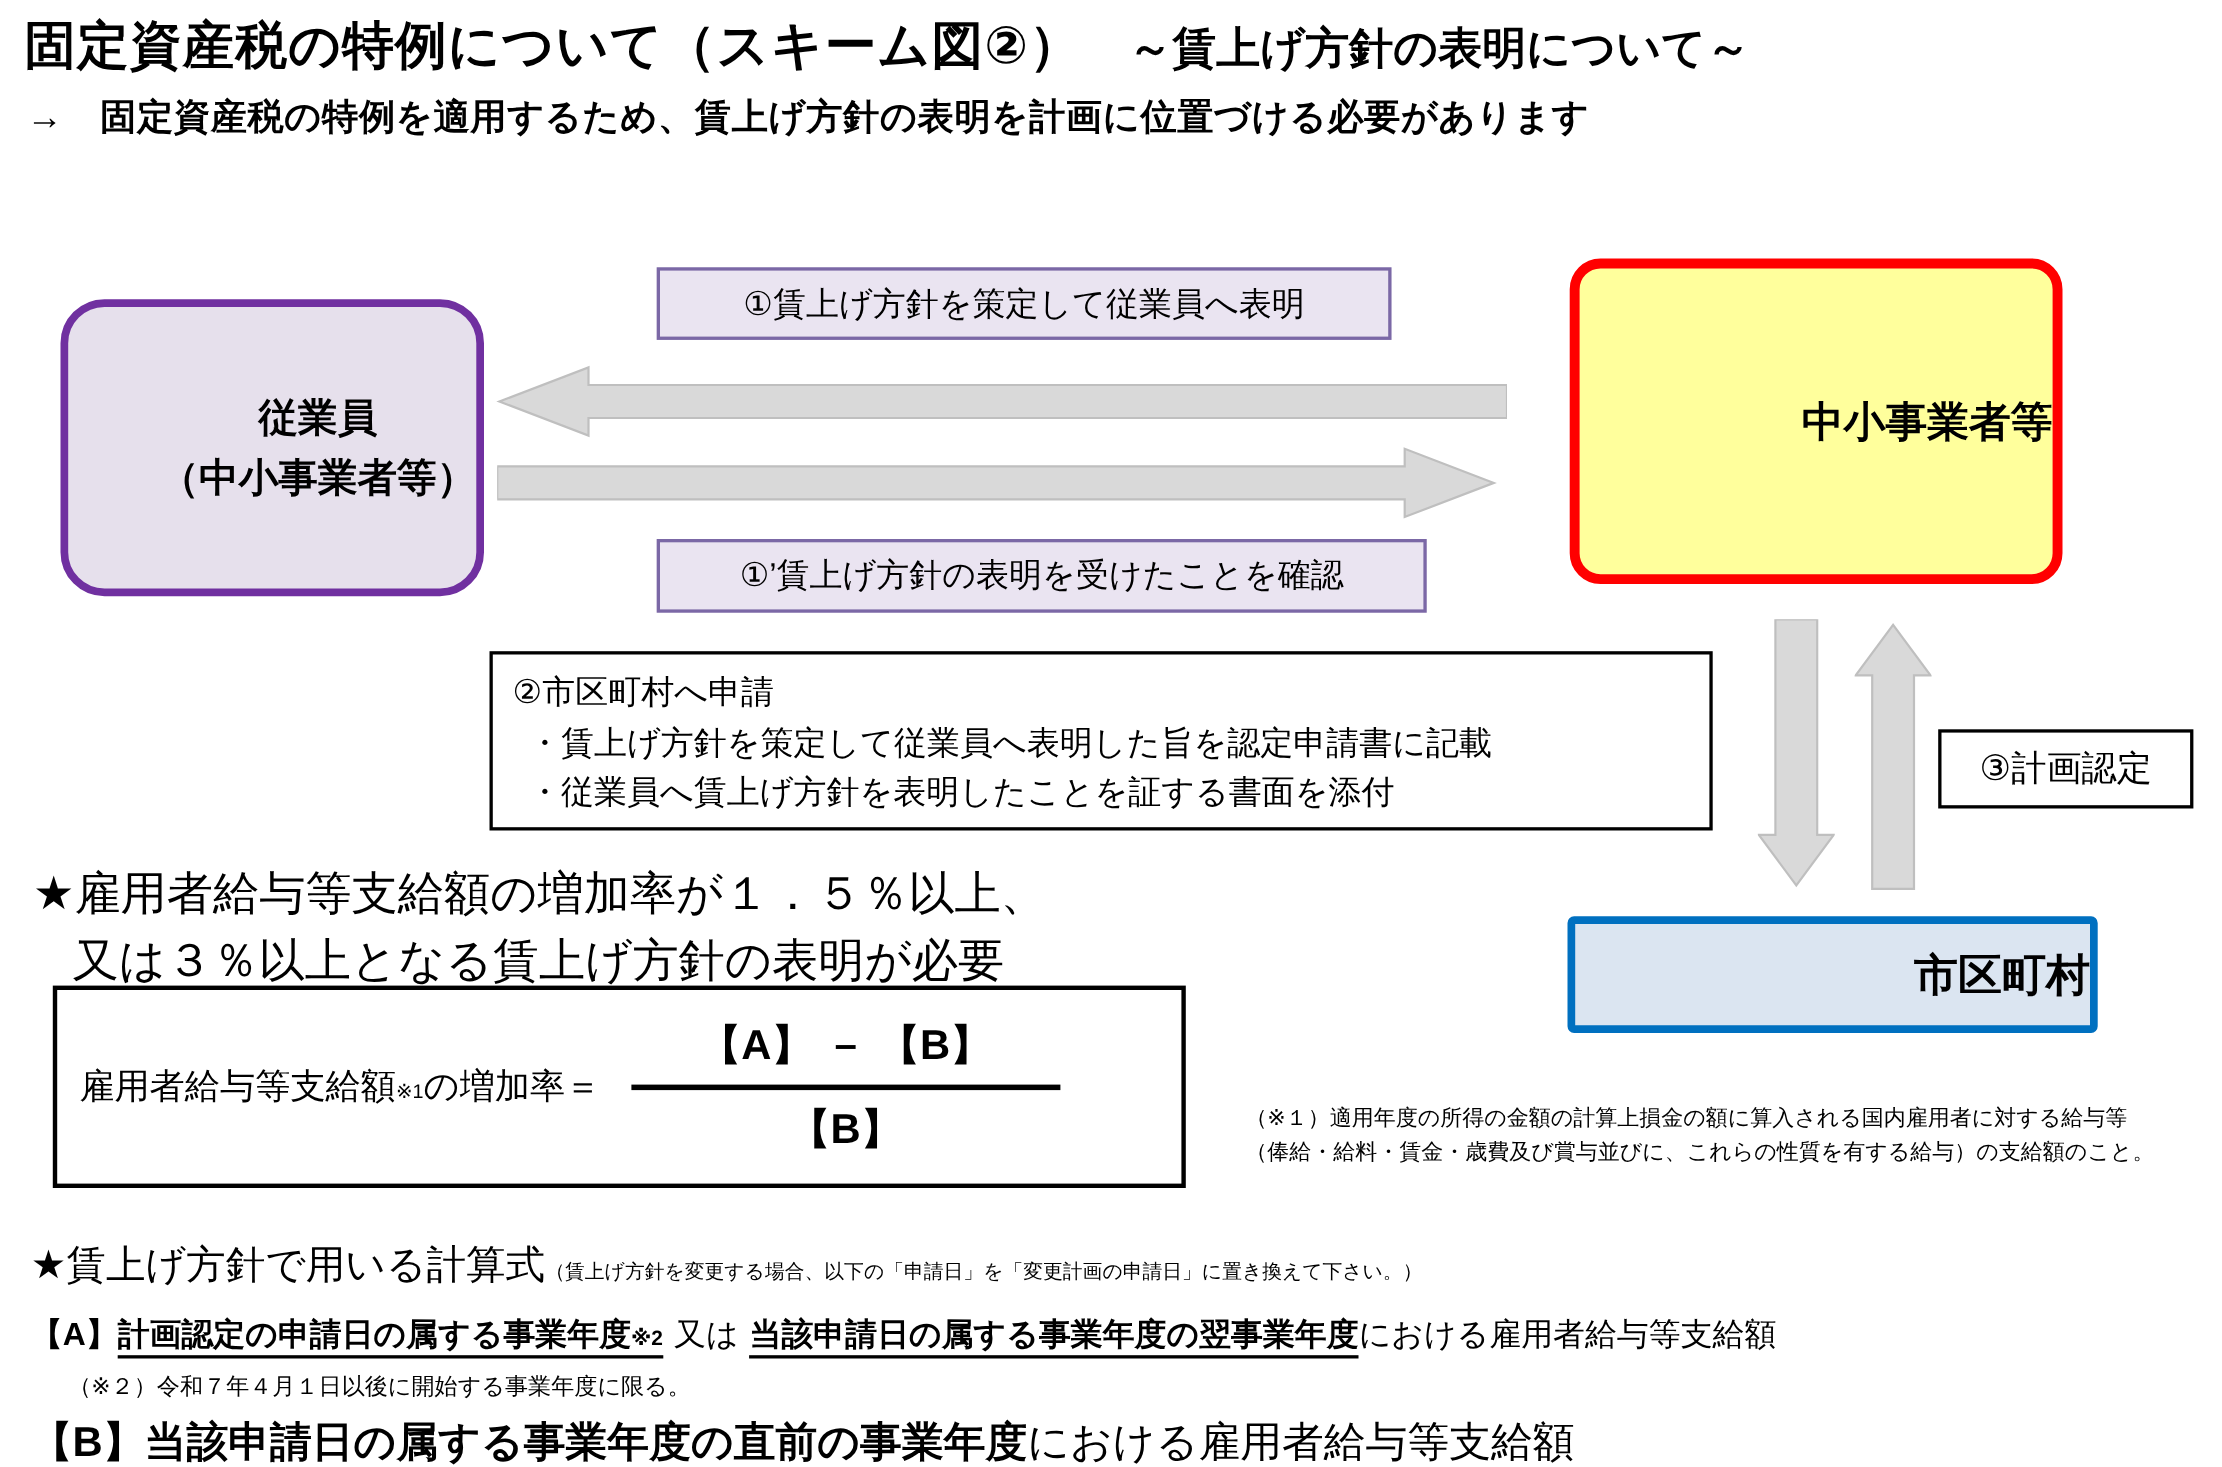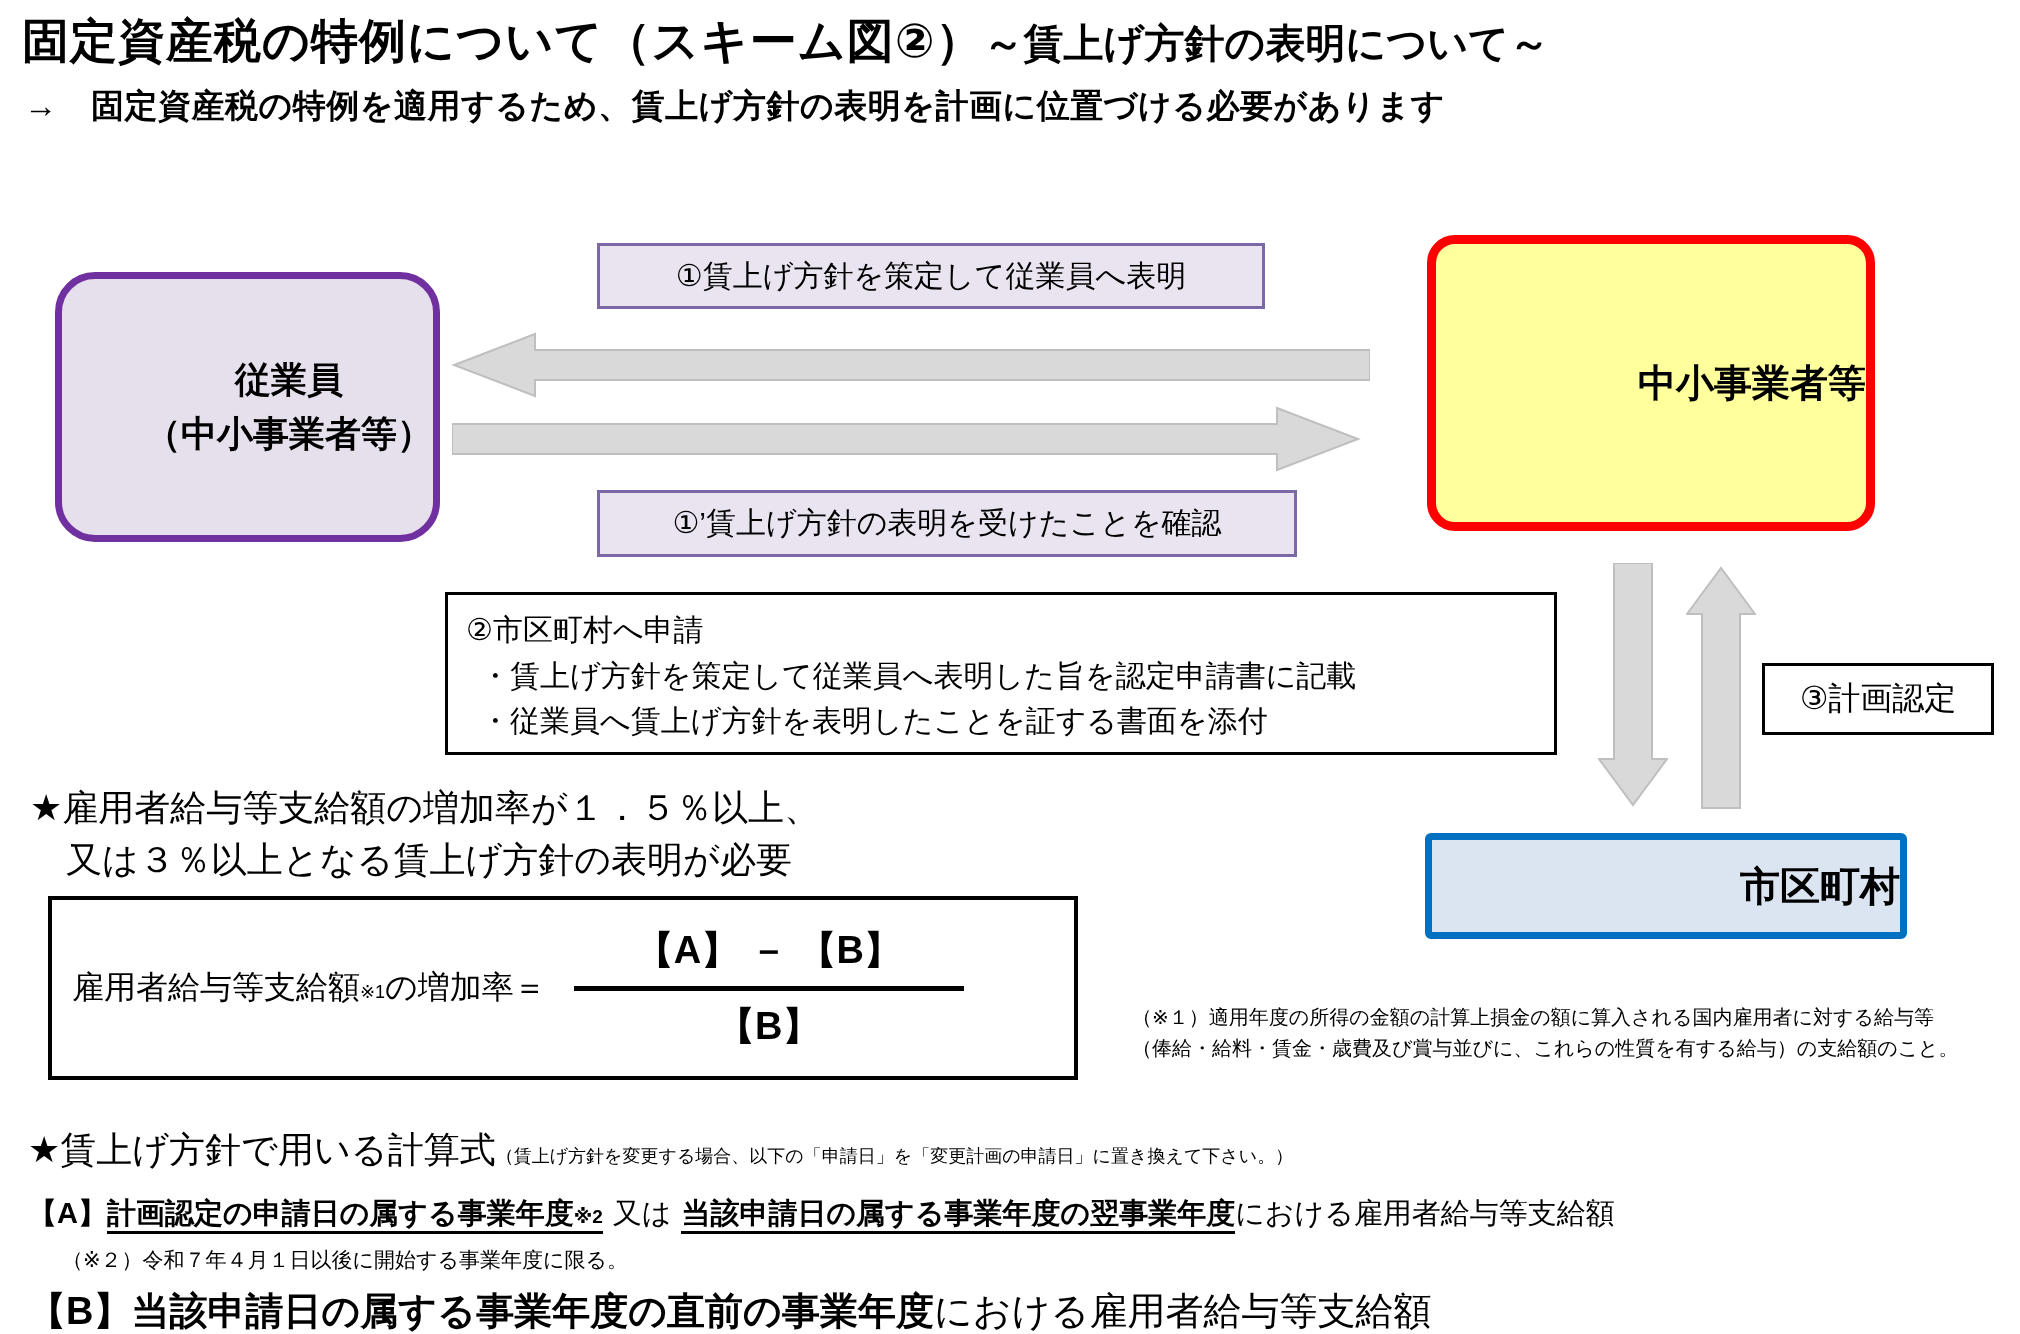--- a/index.html
+++ b/index.html
@@ -8,21 +8,21 @@
     --gray:#D9D9D9; --grayline:#BFBFBF; --ink:#000000;
   }
   *{box-sizing:border-box;margin:0;padding:0}
   body{background:#888;font-family:"Liberation Sans","DejaVu Sans",sans-serif;color:var(--ink)}
   #canvas{position:relative;width:2020px;height:1334px;background:#fff;overflow:hidden;margin:0 auto}
   .abs{position:absolute}
 
   
   .title{left:22px;top:10px;font-weight:bold;white-space:nowrap}
   .title .t1{font-size:47px;letter-spacing:1px}
-  .title .t2{font-size:40px;}
+  .title .t2{font-size:40px;margin-left:42px}
   .lead{left:24px;top:84px;font-size:33px;font-weight:bold;white-space:nowrap;letter-spacing:.5px}
 
   
   .node{display:flex;align-items:center;justify-content:flex-end;text-align:center;font-weight:bold}
   .employee{left:55px;top:272px;width:385px;height:270px;background:var(--lavender);
     border:7px solid var(--purple);border-radius:40px;font-size:36px;line-height:1.5}
   .company{left:1427px;top:235px;width:448px;height:296px;background:var(--yellow);
     border:9px solid var(--red);border-radius:28px;font-size:38px}
   .municipality{left:1425px;top:833px;width:482px;height:106px;background:var(--lightblue);
     border:7px solid var(--blue);border-radius:6px;font-size:40px}
@@ -34,21 +34,21 @@
   .label1b{left:597px;top:490px;width:700px;height:67px}
 
   .step2box{left:445px;top:592px;width:1112px;height:163px;border:3px solid #000;
     background:#fff;padding:12px 18px;font-size:30px;line-height:1.52;white-space:nowrap}
   .step2box .indent{margin-left:14px}
 
   .step3box{left:1762px;top:663px;width:232px;height:72px;border:3px solid #000;background:#fff;
     display:flex;align-items:center;justify-content:center;font-size:32px;white-space:nowrap}
 
   
-  .requirement{left:30px;top:782px;font-size:36px;line-height:1.45;white-space:nowrap}
+  .requirement{left:30px;top:782px;font-size:42px;line-height:1.45;white-space:nowrap}
   .requirement .l2{margin-left:36px}
 
   
   .formulabox{left:48px;top:896px;width:1030px;height:184px;border:4px solid #000;background:#fff;
     display:flex;align-items:center;padding-left:20px}
   .lhs{font-size:32px;white-space:nowrap}
   .lhs .ref{font-size:18px}
   .frac{margin-left:28px;width:390px;text-align:center;font-size:38px;font-weight:bold}
   .frac-bar{border-top:5px solid #000;margin:10px 0}
 

